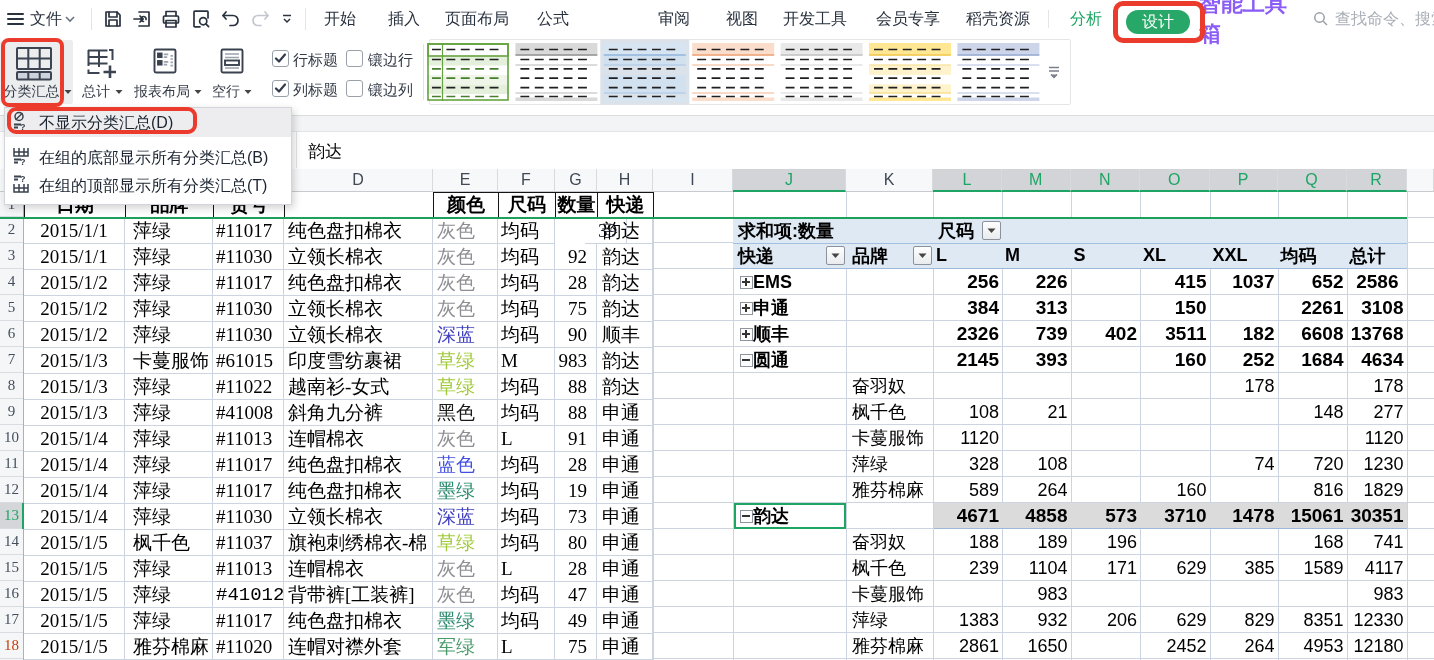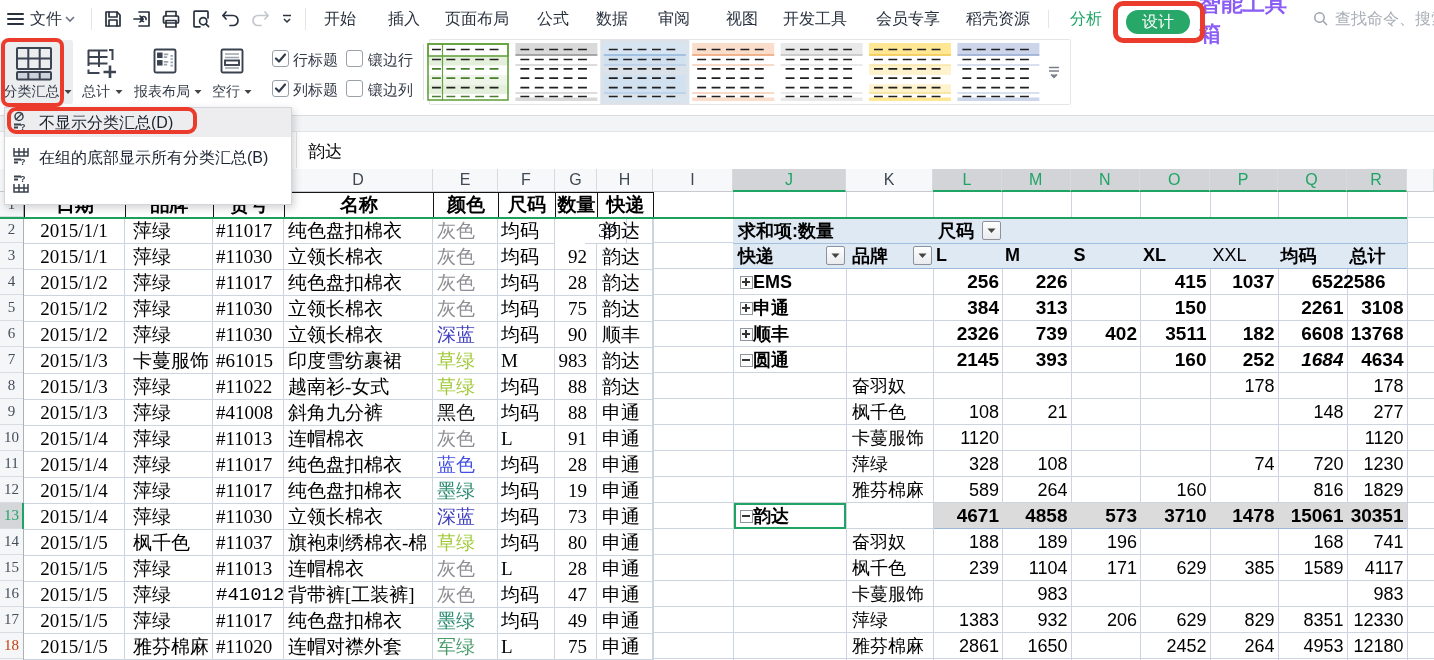--- a/index.html
+++ b/index.html
@@ -63,21 +63,20 @@
       <g stroke="#29323f" stroke-width="1.5" fill="none">
         <path d="M3 2.5 h8"></path>
         <path d="M4 6 l3 3 l3 -3"></path>
       </g>
     </svg>
 <div class="ab" style="left:305px;top:8px;width:1px;height:22px;background:#e3e5e8;"></div>
 <div class="ab ct" style="left:280px;top:0;width:120px;height:38px;font-size:16px;color:#29323f;">开始</div>
 <div class="ab ct" style="left:344px;top:0;width:120px;height:38px;font-size:16px;color:#29323f;">插入</div>
 <div class="ab ct" style="left:417px;top:0;width:120px;height:38px;font-size:16px;color:#29323f;">页面布局</div>
 <div class="ab ct" style="left:493px;top:0;width:120px;height:38px;font-size:16px;color:#29323f;">公式</div>
-<div class="ab ct" style="left:552px;top:0;width:120px;height:38px;font-size:16px;color:#29323f;">数据</div>
 <div class="ab ct" style="left:614px;top:0;width:120px;height:38px;font-size:16px;color:#29323f;">审阅</div>
 <div class="ab ct" style="left:682px;top:0;width:120px;height:38px;font-size:16px;color:#29323f;">视图</div>
 <div class="ab ct" style="left:755px;top:0;width:120px;height:38px;font-size:16px;color:#29323f;">开发工具</div>
 <div class="ab ct" style="left:848px;top:0;width:120px;height:38px;font-size:16px;color:#29323f;">会员专享</div>
 <div class="ab ct" style="left:938px;top:0;width:120px;height:38px;font-size:16px;color:#29323f;">稻壳资源</div>
 <div class="ab" style="left:1048px;top:10px;width:1px;height:18px;background:#e3e5e8;"></div>
 <div class="ab ct" style="left:1050px;top:0;width:72px;height:38px;font-size:16px;color:#1ea565;">分析</div>
 <div class="ab ct" style="left:1126px;top:10px;width:64px;height:24px;border-radius:12px;background:#27a768;color:#fff;font-size:16px;">设计</div>
 <div class="ab ct" style="left:1199px;top:0;width:96px;height:38px;font-size:22px;font-weight:600;color:#8b5cf6;">智能工具箱</div>
 <svg class="ab" style="left:1313px;top:11px" width="16" height="16" viewBox="0 0 16 16">
@@ -323,21 +322,20 @@
 <div class="ab" style="left:653px;top:502px;width:781px;height:1px;background:#ccd4e0;"></div>
 <div class="ab" style="left:653px;top:528px;width:781px;height:1px;background:#ccd4e0;"></div>
 <div class="ab" style="left:653px;top:554px;width:781px;height:1px;background:#ccd4e0;"></div>
 <div class="ab" style="left:653px;top:580px;width:781px;height:1px;background:#ccd4e0;"></div>
 <div class="ab" style="left:653px;top:606px;width:781px;height:1px;background:#ccd4e0;"></div>
 <div class="ab" style="left:653px;top:632px;width:781px;height:1px;background:#ccd4e0;"></div>
 <div class="ab" style="left:653px;top:658px;width:781px;height:1px;background:#ccd4e0;"></div>
 <div class="ab ct ser" style="left:24px;top:192px;width:102px;height:26px;border:1.5px solid #151515;background:#fff;font-weight:bold;font-size:19px;color:#000;">日期</div>
 <div class="ab ct ser" style="left:125px;top:192px;width:89px;height:26px;border:1.5px solid #151515;background:#fff;font-weight:bold;font-size:19px;color:#000;">品牌</div>
 <div class="ab ct ser" style="left:213px;top:192px;width:72px;height:26px;border:1.5px solid #151515;background:#fff;font-weight:bold;font-size:19px;color:#000;">货号</div>
-<div class="ab ct ser" style="left:284px;top:192px;width:150px;height:26px;border:1.5px solid #151515;background:#fff;font-weight:bold;font-size:19px;color:#000;">名称</div>
 <div class="ab ct ser" style="left:433px;top:192px;width:66px;height:26px;border:1.5px solid #151515;background:#fff;font-weight:bold;font-size:19px;color:#000;">颜色</div>
 <div class="ab ct ser" style="left:498px;top:192px;width:58px;height:26px;border:1.5px solid #151515;background:#fff;font-weight:bold;font-size:19px;color:#000;">尺码</div>
 <div class="ab ct ser" style="left:555px;top:192px;width:43px;height:26px;border:1.5px solid #151515;background:#fff;font-weight:bold;font-size:19px;color:#000;">数量</div>
 <div class="ab ct ser" style="left:597px;top:192px;width:57px;height:26px;border:1.5px solid #151515;background:#fff;font-weight:bold;font-size:19px;color:#000;">快递</div>
 <div class="ab ser ct" style="left:24px;top:218px;width:101px;height:26px;border-right:1px solid #ccd4e0;border-bottom:1px solid #ccd4e0;font-size:19px;color:#000;overflow:hidden;white-space:nowrap;">2015/1/1</div>
 <div class="ab ser lf" style="left:125px;top:218px;width:88px;height:26px;border-right:1px solid #ccd4e0;border-bottom:1px solid #ccd4e0;font-size:19px;color:#000;overflow:hidden;white-space:nowrap;padding-left:8px;">萍绿</div>
 <div class="ab ser lf" style="left:213px;top:218px;width:71px;height:26px;border-right:1px solid #ccd4e0;border-bottom:1px solid #ccd4e0;font-size:19px;color:#000;overflow:hidden;white-space:nowrap;padding-left:3px;">#11017</div>
 <div class="ab ser lf" style="left:284px;top:218px;width:149px;height:26px;border-right:1px solid #ccd4e0;border-bottom:1px solid #ccd4e0;font-size:19px;color:#000;overflow:hidden;white-space:nowrap;padding-left:4px;">纯色盘扣棉衣</div>
 <div class="ab ser lf" style="left:433px;top:218px;width:65px;height:26px;border-right:1px solid #ccd4e0;border-bottom:1px solid #ccd4e0;font-size:19px;color:#000;overflow:hidden;white-space:nowrap;padding-left:4px;color:#8e8e93;">灰色</div>
 <div class="ab ser lf" style="left:498px;top:218px;width:57px;height:26px;border-right:1px solid #ccd4e0;border-bottom:1px solid #ccd4e0;font-size:19px;color:#000;overflow:hidden;white-space:nowrap;padding-left:3px;">均码</div>
@@ -479,21 +477,21 @@
         <path d="M0.5 0.5 L4.5 5 L8.5 0.5" fill="#444"></path>
       </svg>
     </div>
 <div class="ab" style="left:733px;top:243px;width:673.5px;height:26px;background:#dfe9f4;border-top:1px solid #a3c0de;border-bottom:1px solid #9db9d9;"></div>
 <div class="ab lf" style="left:738px;top:243px;height:25px;font-weight:bold;font-size:18px;">快递</div>
 <div class="ab lf" style="left:852px;top:243px;height:25px;font-weight:bold;font-size:18px;">品牌</div>
 <div class="ab lf" style="left:933px;top:243px;width:69px;height:25px;font-size:18px;color:#000;font-weight:bold;padding-left:3px;">L</div>
 <div class="ab lf" style="left:1002px;top:243px;width:68.5px;height:25px;font-size:18px;color:#000;font-weight:bold;padding-left:3px;">M</div>
 <div class="ab lf" style="left:1070.5px;top:243px;width:69.5px;height:25px;font-size:18px;color:#000;font-weight:bold;padding-left:3px;">S</div>
 <div class="ab lf" style="left:1140px;top:243px;width:69.5px;height:25px;font-size:18px;color:#000;font-weight:bold;padding-left:3px;">XL</div>
-<div class="ab lf" style="left:1209.5px;top:243px;width:68.0px;height:25px;font-size:18px;color:#000;font-weight:normal;padding-left:3px;">XXL</div>
+<div class="ab lf" style="left:1209.5px;top:243px;width:68.0px;height:25px;font-size:18px;color:#000;font-weight:bold;padding-left:3px;">XXL</div>
 <div class="ab lf" style="left:1277.5px;top:243px;width:69.0px;height:25px;font-size:18px;color:#000;font-weight:bold;padding-left:3px;">均码</div>
 <div class="ab lf" style="left:1346.5px;top:243px;width:60.0px;height:25px;font-size:18px;color:#000;font-weight:bold;padding-left:3px;">总计</div>
 <div class="ab ct" style="left:826px;top:246px;width:19px;height:19px;background:linear-gradient(#fefefe,#e9ebee);border:1px solid #8b929b;border-radius:2px;">
       <svg width="9" height="6" viewBox="0 0 9 6">
         <path d="M0.5 0.5 L4.5 5 L8.5 0.5" fill="#444"></path>
       </svg>
     </div>
 <div class="ab ct" style="left:913px;top:246px;width:19px;height:19px;background:linear-gradient(#fefefe,#e9ebee);border:1px solid #8b929b;border-radius:2px;">
       <svg width="9" height="6" viewBox="0 0 9 6">
         <path d="M0.5 0.5 L4.5 5 L8.5 0.5" fill="#444"></path>
@@ -501,21 +499,21 @@
     </div>
 <div class="ab" style="left:739.5px;top:275.5px;width:13px;height:13px;background:#fdfdfd;border:1px solid #8f959d;"></div>
     <div class="ab" style="left:742.0px;top:281.0px;width:8px;height:1.6px;background:#333;"></div>
     <div class="ab" style="left:745.2px;top:277.8px;width:1.6px;height:8px;background:#333;"></div>
 <div class="ab lf" style="left:753px;top:269px;height:26px;font-weight:bold;font-size:18px;">EMS</div>
 <div class="ab rt" style="left:933px;top:269px;width:69px;height:26px;font-size:19px;color:#000;font-weight:bold;padding-right:3px;">256</div>
 <div class="ab rt" style="left:1002px;top:269px;width:68.5px;height:26px;font-size:19px;color:#000;font-weight:bold;padding-right:3px;">226</div>
 <div class="ab rt" style="left:1140px;top:269px;width:69.5px;height:26px;font-size:19px;color:#000;font-weight:bold;padding-right:3px;">415</div>
 <div class="ab rt" style="left:1209.5px;top:269px;width:68.0px;height:26px;font-size:19px;color:#000;font-weight:bold;padding-right:3px;">1037</div>
 <div class="ab rt" style="left:1277.5px;top:269px;width:69.0px;height:26px;font-size:19px;color:#000;font-weight:bold;padding-right:3px;">652</div>
-<div class="ab rt" style="left:1346.5px;top:269px;width:60.0px;height:26px;font-size:19px;color:#000;font-weight:bold;padding-right:21px;">2586</div>
+<div class="ab rt" style="left:1346.5px;top:269px;width:60.0px;height:26px;font-size:19px;color:#000;font-weight:bold;padding-right:8px;">2586</div>
 <div class="ab" style="left:739.5px;top:301.5px;width:13px;height:13px;background:#fdfdfd;border:1px solid #8f959d;"></div>
     <div class="ab" style="left:742.0px;top:307.0px;width:8px;height:1.6px;background:#333;"></div>
     <div class="ab" style="left:745.2px;top:303.8px;width:1.6px;height:8px;background:#333;"></div>
 <div class="ab lf" style="left:753px;top:295px;height:26px;font-weight:bold;font-size:18px;">申通</div>
 <div class="ab rt" style="left:933px;top:295px;width:69px;height:26px;font-size:19px;color:#000;font-weight:bold;padding-right:3px;">384</div>
 <div class="ab rt" style="left:1002px;top:295px;width:68.5px;height:26px;font-size:19px;color:#000;font-weight:bold;padding-right:3px;">313</div>
 <div class="ab rt" style="left:1140px;top:295px;width:69.5px;height:26px;font-size:19px;color:#000;font-weight:bold;padding-right:3px;">150</div>
 <div class="ab rt" style="left:1277.5px;top:295px;width:69.0px;height:26px;font-size:19px;color:#000;font-weight:bold;padding-right:3px;">2261</div>
 <div class="ab rt" style="left:1346.5px;top:295px;width:60.0px;height:26px;font-size:19px;color:#000;font-weight:bold;padding-right:3px;">3108</div>
 <div class="ab" style="left:739.5px;top:327.5px;width:13px;height:13px;background:#fdfdfd;border:1px solid #8f959d;"></div>
@@ -529,21 +527,21 @@
 <div class="ab rt" style="left:1209.5px;top:321px;width:68.0px;height:26px;font-size:19px;color:#000;font-weight:bold;padding-right:3px;">182</div>
 <div class="ab rt" style="left:1277.5px;top:321px;width:69.0px;height:26px;font-size:19px;color:#000;font-weight:bold;padding-right:3px;">6608</div>
 <div class="ab rt" style="left:1346.5px;top:321px;width:60.0px;height:26px;font-size:19px;color:#000;font-weight:bold;padding-right:3px;">13768</div>
 <div class="ab" style="left:739.5px;top:353.5px;width:13px;height:13px;background:#fdfdfd;border:1px solid #8f959d;"></div>
     <div class="ab" style="left:742.0px;top:359.0px;width:8px;height:1.6px;background:#333;"></div>
 <div class="ab lf" style="left:753px;top:347px;height:26px;font-weight:bold;font-size:18px;">圆通</div>
 <div class="ab rt" style="left:933px;top:347px;width:69px;height:26px;font-size:19px;color:#000;font-weight:bold;padding-right:3px;">2145</div>
 <div class="ab rt" style="left:1002px;top:347px;width:68.5px;height:26px;font-size:19px;color:#000;font-weight:bold;padding-right:3px;">393</div>
 <div class="ab rt" style="left:1140px;top:347px;width:69.5px;height:26px;font-size:19px;color:#000;font-weight:bold;padding-right:3px;">160</div>
 <div class="ab rt" style="left:1209.5px;top:347px;width:68.0px;height:26px;font-size:19px;color:#000;font-weight:bold;padding-right:3px;">252</div>
-<div class="ab rt" style="left:1277.5px;top:347px;width:69.0px;height:26px;font-size:19px;color:#000;font-weight:bold;padding-right:3px;font-style:italic;">1684</div>
+<div class="ab rt" style="left:1277.5px;top:347px;width:69.0px;height:26px;font-size:19px;color:#000;font-weight:bold;padding-right:3px;">1684</div>
 <div class="ab rt" style="left:1346.5px;top:347px;width:60.0px;height:26px;font-size:19px;color:#000;font-weight:bold;padding-right:3px;">4634</div>
 <div class="ab lf" style="left:852px;top:373px;height:26px;font-size:18px;">奋羽奴</div>
 <div class="ab rt" style="left:1209.5px;top:373px;width:68.0px;height:26px;font-size:18px;color:#000;padding-right:3px;">178</div>
 <div class="ab rt" style="left:1346.5px;top:373px;width:60.0px;height:26px;font-size:18px;color:#000;padding-right:3px;">178</div>
 <div class="ab lf" style="left:852px;top:399px;height:26px;font-size:18px;">枫千色</div>
 <div class="ab rt" style="left:933px;top:399px;width:69px;height:26px;font-size:18px;color:#000;padding-right:3px;">108</div>
 <div class="ab rt" style="left:1002px;top:399px;width:68.5px;height:26px;font-size:18px;color:#000;padding-right:3px;">21</div>
 <div class="ab rt" style="left:1277.5px;top:399px;width:69.0px;height:26px;font-size:18px;color:#000;padding-right:3px;">148</div>
 <div class="ab rt" style="left:1346.5px;top:399px;width:60.0px;height:26px;font-size:18px;color:#000;padding-right:3px;">277</div>
 <div class="ab lf" style="left:852px;top:425px;height:26px;font-size:18px;">卡蔓服饰</div>
@@ -624,15 +622,16 @@
     </svg>
 <svg class="ab" style="left:11px;top:174px" width="20" height="20" viewBox="0 0 20 20">
 <path d="M3 2.5 h7 M3 5.5 h4" stroke="#39424e" stroke-width="1.8"></path>
 <text x="9" y="8" font-size="9" font-weight="bold" fill="#39424e" font-family="Liberation Sans">?</text>
 <g stroke="#39424e" stroke-width="1.5" fill="none">
         <path d="M3 10 v8 h14 v-8 M8 10 v8 M13 10 v8 M3 14 h14"></path>
       </g>
     </svg>
 <div class="ab" style="left:39px;top:113px;font-size:16px;color:#1b2430;">不显示分类汇总(D)</div>
 <div class="ab" style="left:39px;top:148px;font-size:16px;color:#1b2430;">在组的底部显示所有分类汇总(B)</div>
+<div class="ab" style="left:39px;top:176px;font-size:16px;color:#1b2430;">在组的顶部显示所有分类汇总(T)</div>
 <div class="ab" style="left:1px;top:38px;width:63px;height:69px;border:4px solid #eb3b2c;border-radius:8px;"></div>
 <div class="ab" style="left:7px;top:107px;width:190px;height:27px;border:4px solid #eb3b2c;border-radius:9px;"></div>
 <div class="ab" style="left:1113px;top:1px;width:92px;height:42px;border:5px solid #eb3b2c;border-radius:10px;"></div>
 </div>
 </body></html>

